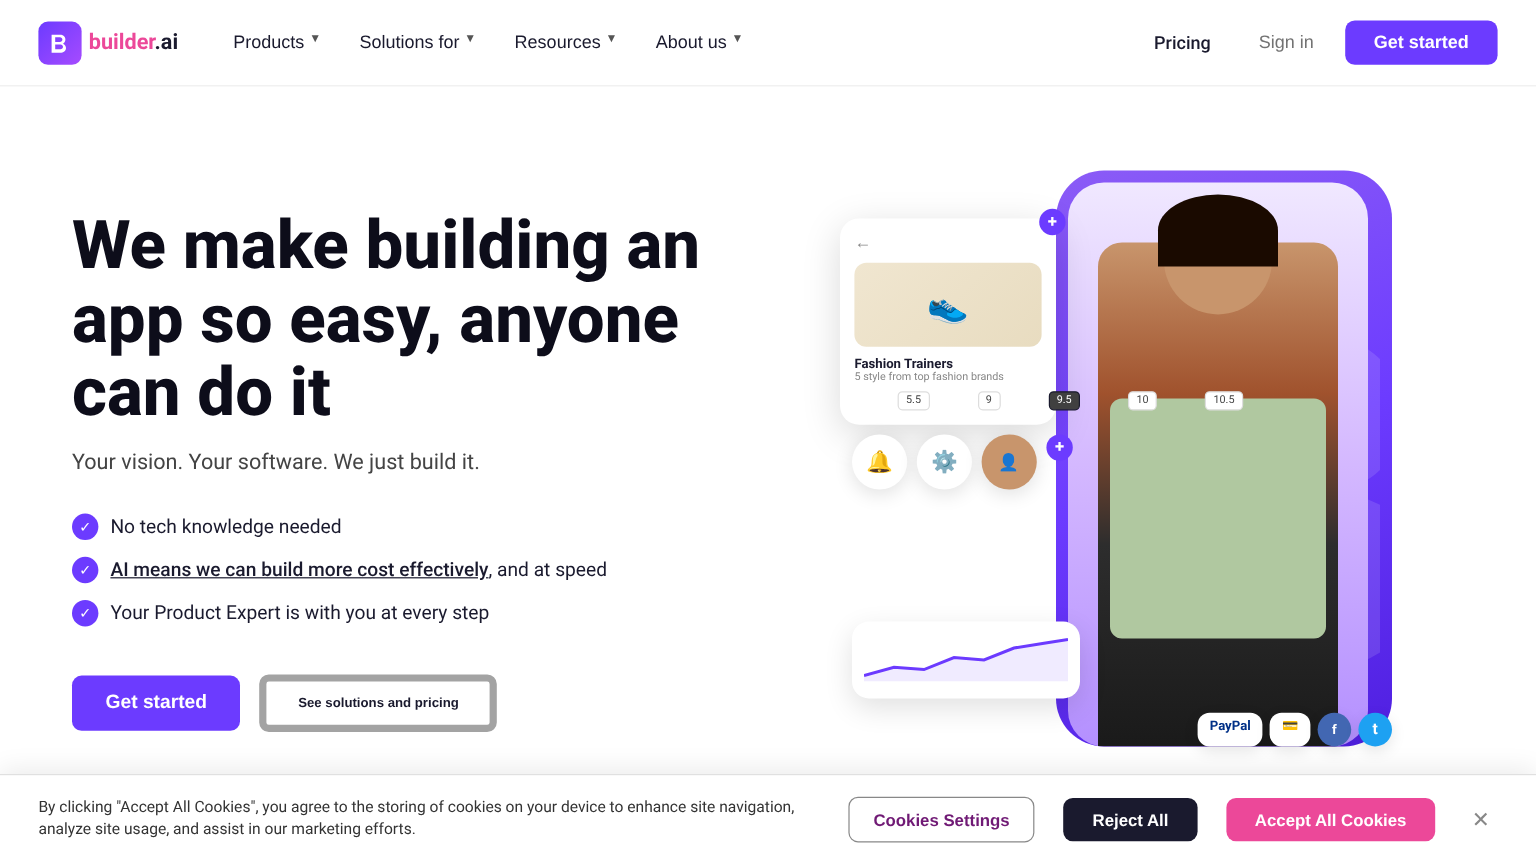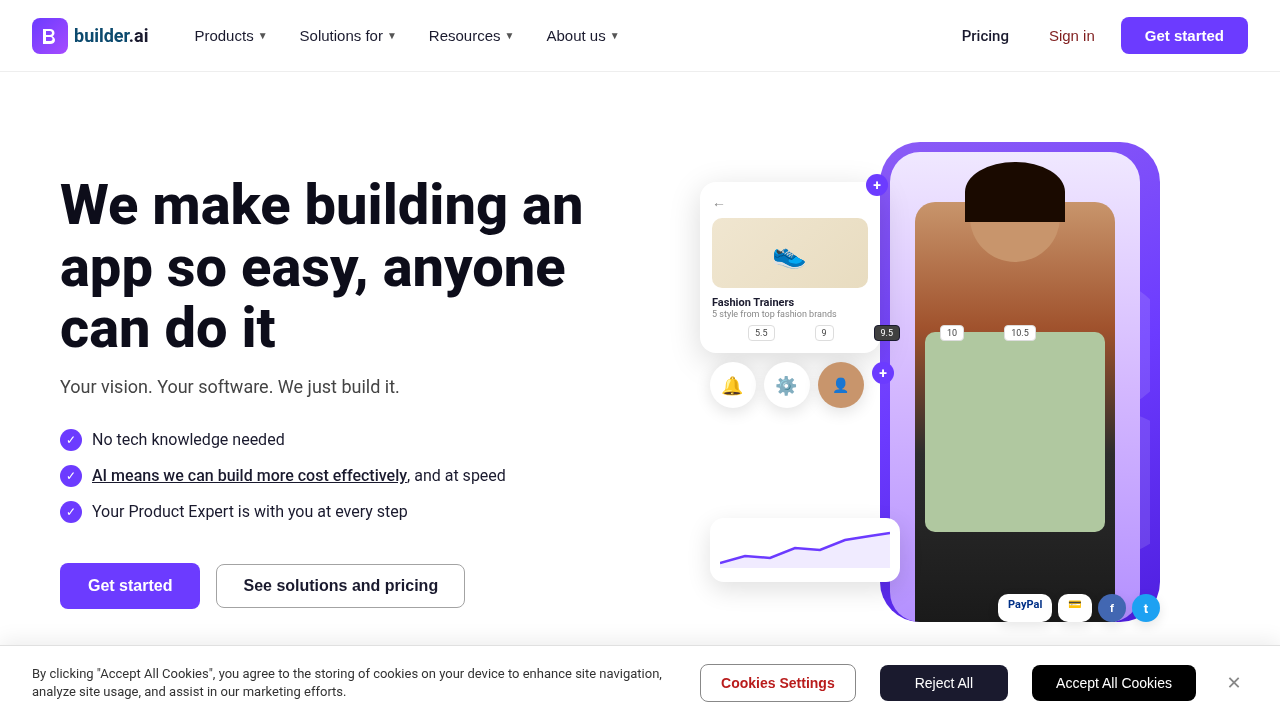--- a/index.html
+++ b/index.html
@@ -16,29 +16,29 @@
     }
     .logo-icon {
       width: 36px; height: 36px; background: linear-gradient(135deg, #6c3bff, #a64bff);
       border-radius: 8px; display: flex; align-items: center; justify-content: center;
       color: #fff; font-size: 18px; font-weight: bold;
     }
     .logo-text { font-size: 18px; font-weight: 700; color: #1a1a2e; }
     .logo-text span { color: #6c3bff; }
     .nav-links { display: flex; align-items: center; gap: 4px; flex: 1; }
     .nav-item {
-      display: flex; align-items: center; gap: 4px;
+      display: flex; align-items: flex-start; gap: 4px;
       padding: 8px 14px; font-size: 15px; font-weight: 500; color: #1a1a2e;
       cursor: pointer; border-radius: 6px; border: none; background: none;
       white-space: nowrap;
     }
     .chevron { font-size: 10px; color: #555; }
     .nav-right { display: flex; align-items: center; gap: 8px; }
     .pricing-link { padding: 8px 14px; font-size: 15px; font-weight: 500; color: #1a1a2e; cursor: pointer; }
-    .signin-btn { padding: 8px 18px; font-size: 15px; font-weight: 500; color: #7f1d1d; cursor: pointer; background: none; border: none; }
+    .signin-btn { padding: 8px 18px; font-size: 15px; font-weight: 500; color: #737373; cursor: pointer; background: none; border: none; }
     .get-started-btn-nav {
       padding: 10px 24px; background: #6c3bff; color: #fff;
       border: none; border-radius: 8px; font-size: 15px; font-weight: 600;
       cursor: pointer;
     }
 
     
     .hero {
       display: flex; align-items: center; min-height: calc(720px - 72px - 72px);
       padding: 60px 60px 40px 60px; position: relative; overflow: hidden;
@@ -58,21 +58,21 @@
     }
     .feature-link { color: #1a1a2e; text-decoration: underline; font-weight: 500; }
     .hero-cta { display: flex; align-items: center; gap: 16px; }
     .get-started-btn-hero {
       padding: 14px 28px; background: #6c3bff; color: #fff;
       border: none; border-radius: 8px; font-size: 16px; font-weight: 700;
       cursor: pointer;
     }
     .solutions-btn {
       padding: 12px 26px; background: #fff; color: #1a1a2e;
-      border: 1px solid #a3a3a3; border-radius: 8px; font-size: 16px; font-weight: 600;
+      border: 6px solid #a3a3a3; border-radius: 8px; font-size: 11px; font-weight: 600;
       cursor: pointer;
     }
 
     
     .hero-right {
       flex: 1; display: flex; align-items: center; justify-content: center;
       position: relative; height: 520px;
     }
     .hero-illustration {
       position: relative; width: 460px; height: 500px;
@@ -143,50 +143,50 @@
     .cookie-banner {
       position: fixed; bottom: 0; left: 0; right: 0;
       background: #fff; border-top: 1px solid #e0e0e0;
       padding: 18px 32px; display: flex; align-items: center; gap: 24px;
       z-index: 1000; box-shadow: 0 -4px 20px rgba(0,0,0,0.08);
       min-height: 72px;
     }
     .cookie-text { font-size: 13px; color: #333; flex: 1; line-height: 1.4; }
     .cookie-settings-btn {
       padding: 10px 20px; border: 1.5px solid #888; border-radius: 8px;
-      background: #fff; color: #b91c1c; font-size: 14px; font-weight: 600;
+      background: #fff; color: #701a75; font-size: 14px; font-weight: 600;
       cursor: pointer; white-space: nowrap;
     }
     .reject-btn {
-      padding: 10px 35px; border: none; border-radius: 8px;
-      background: #1a1a2e; color: #fff; font-size: 14px; font-weight: 400;
+      padding: 10px 24px; border: none; border-radius: 8px;
+      background: #1a1a2e; color: #fff; font-size: 14px; font-weight: 700;
       cursor: pointer; white-space: nowrap;
     }
     .accept-btn {
       padding: 10px 24px; border: none; border-radius: 8px;
-      background: #000000; color: #fff; font-size: 14px; font-weight: 400;
+      background: #ec4899; color: #fff; font-size: 14px; font-weight: 700;
       cursor: pointer; white-space: nowrap;
     }
     .close-btn {
       width: 28px; height: 28px; display: flex; align-items: center; justify-content: center;
       font-size: 18px; cursor: pointer; color: #888; border: none; background: none;
     }
   </style>
 </head>
 <body>
 
 <nav>
   <a class="logo" href="#">
     <div class="logo-icon">
       <svg width="22" height="22" viewBox="0 0 22 22" fill="none">
         <path d="M4 4h7c2.5 0 4.5 1.5 4.5 4 0 1.5-.8 2.8-2 3.5 1.5.6 2.5 2 2.5 3.5C16 17.5 14 19 11 19H4V4zm3 6h4c1.1 0 2-.9 2-2s-.9-2-2-2H7v4zm0 6h4.5c1.1 0 2-.9 2-2s-.9-2-2-2H7v4z" fill="white"></path>
       </svg>
     </div>
     <span class="logo-text">
-      <span style="color:#0c4a6e">builder</span>.ai
+      <span style="color:#ec4899">builder</span>.ai
     </span>
   </a>
 
   <div class="nav-links">
     <button class="nav-item">
       <span>Products</span>
       <span class="chevron">▼</span>
     </button>
     <button class="nav-item">
       <span>Solutions for</span>

